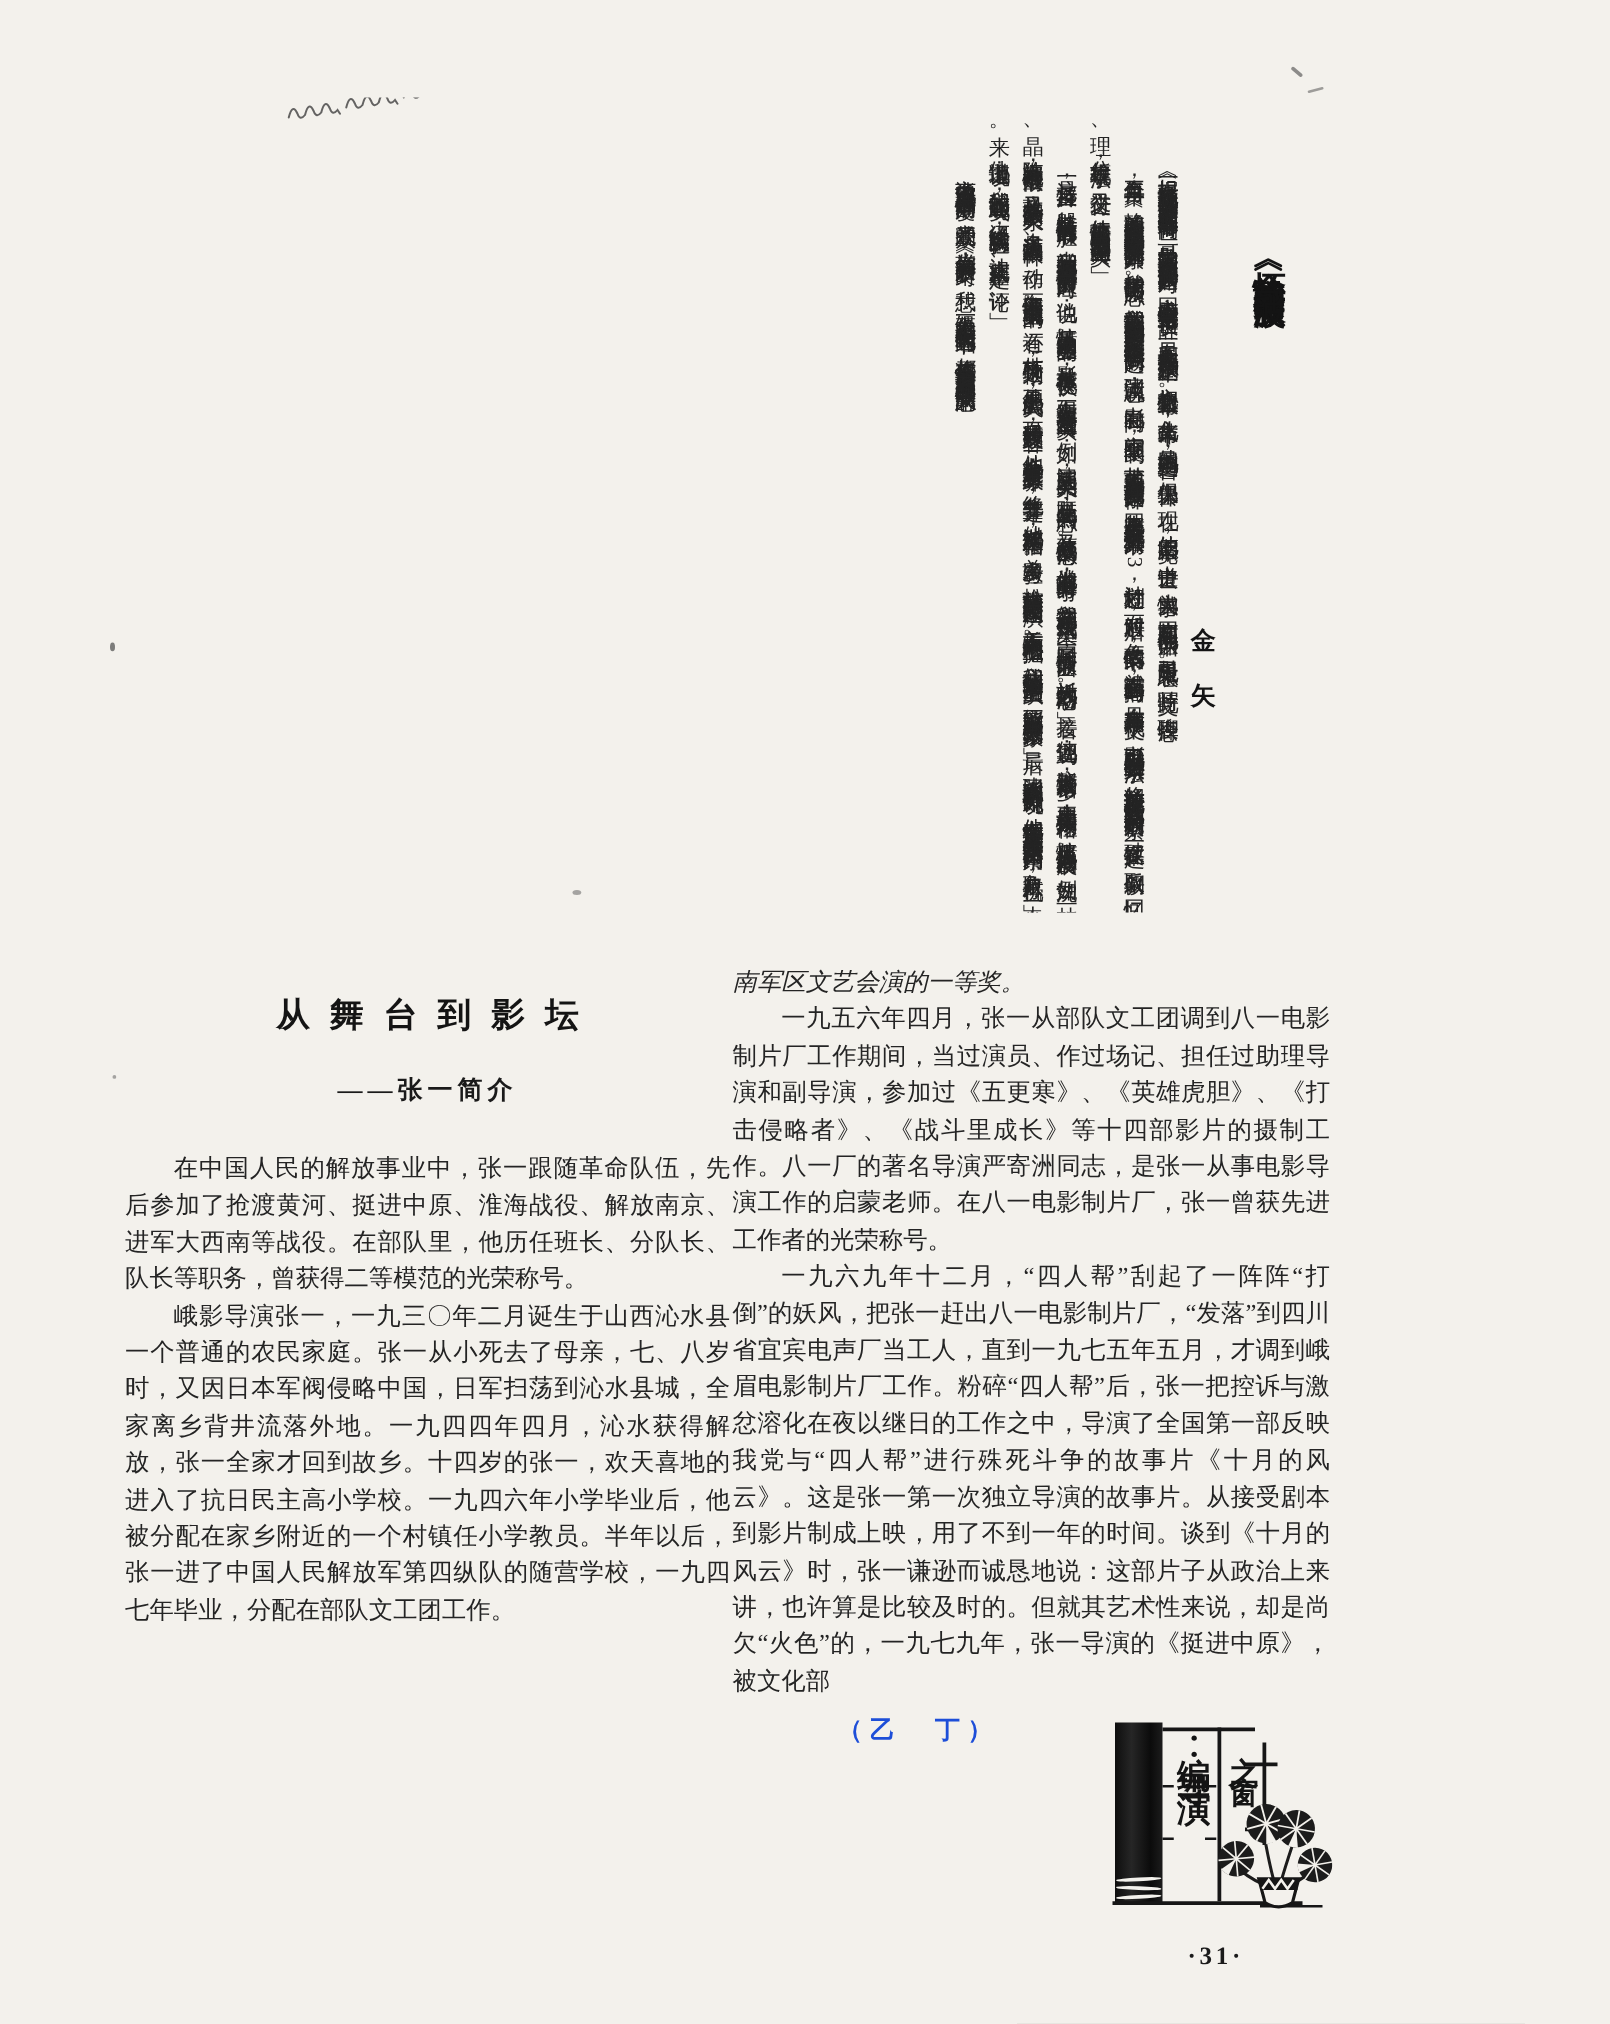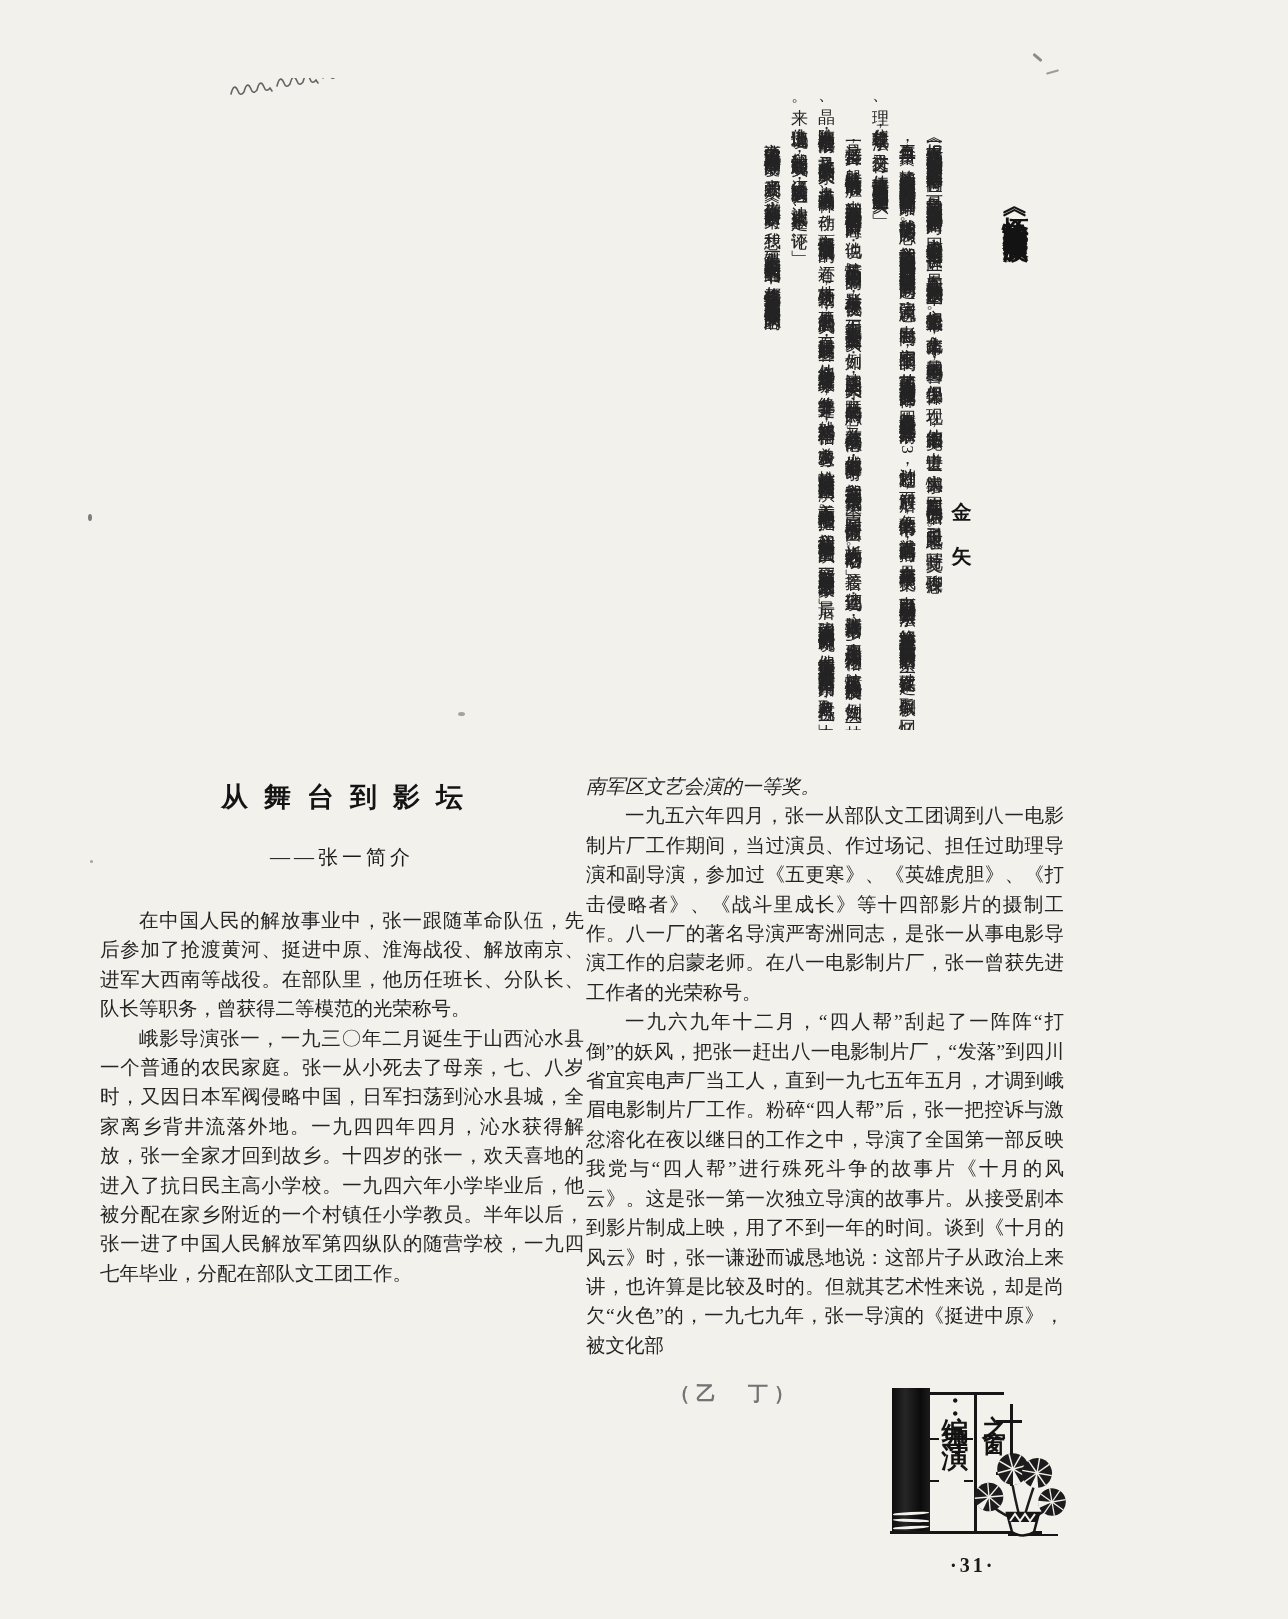--- a/index.html
+++ b/index.html
@@ -28,36 +28,36 @@
     writing-mode:vertical-rl;
     font-size:17px;line-height:27px;letter-spacing:1px;
     overflow:hidden;
   }
   .v-body p{margin:0;text-indent:2em;}
   
   .lc{position:absolute;left:100px;top:780px;width:484px;}
   .rc{position:absolute;left:586px;top:772px;width:478px;}
   .col-title{
     text-align:center;font-size:27px;font-weight:bold;color:#141414;
-    letter-spacing:16px;text-indent:16px;line-height:34px;margin:0;
+    letter-spacing:16px;text-indent:16px;line-height:34px;margin:15px;
   }
   .col-subtitle{
-    text-align:center;font-size:20px;font-weight:normal;color:#1a1a1a;
+    text-align:center;font-size:20px;font-weight:bold;color:#1a1a1a;
     letter-spacing:4px;margin:30px 0 0 0;line-height:26px;
   }
   .hbody{font-size:19.5px;line-height:29.4px;text-align:justify;}
   .hbody p{margin:0;text-indent:2em;}
   .hbody p.noindent{text-indent:0;font-style:italic;}
   .lc .hbody{margin-top:36px;}
   
   .rc-bottom{position:relative;height:210px;}
   .rc-narrow{width:298px;font-size:19.5px;line-height:29.4px;text-align:justify;}
   .signature{
     width:298px;text-align:center;font-size:20px;font-weight:bold;
-    letter-spacing:6px;margin-top:20px;color:#737373;
+    letter-spacing:6px;margin-top:10px;color:#1d4ed8;
   }
   
   .stamp{position:absolute;right:0px;top:4px;width:174px;height:158px;}
   .stamp .bar{
     position:absolute;left:2px;top:4px;width:38px;height:145px;
     background:linear-gradient(90deg,#0e0e0e 0%,#262626 35%,#0b0b0b 75%,#1c1c1c 100%);
   }
   .stamp .bar .wave{position:absolute;left:1px;width:36px;height:2.5px;background:#f3f1ec;border-radius:50%;transform:rotate(-3deg);}
   .stamp .ln{position:absolute;background:#161616;}
   .st-col-main{

